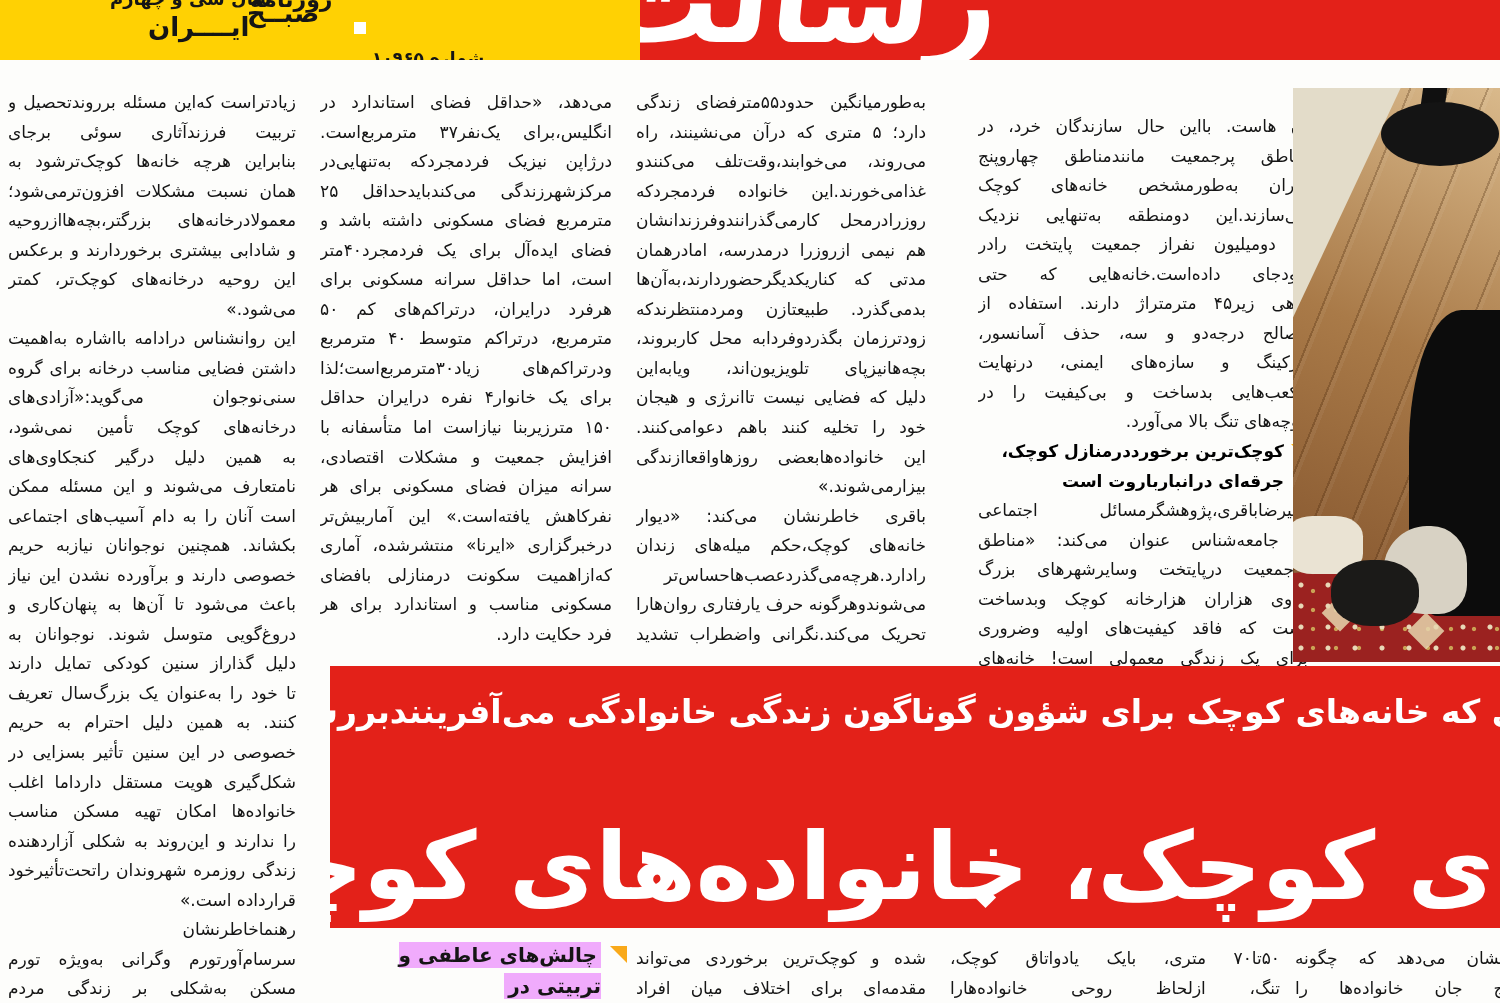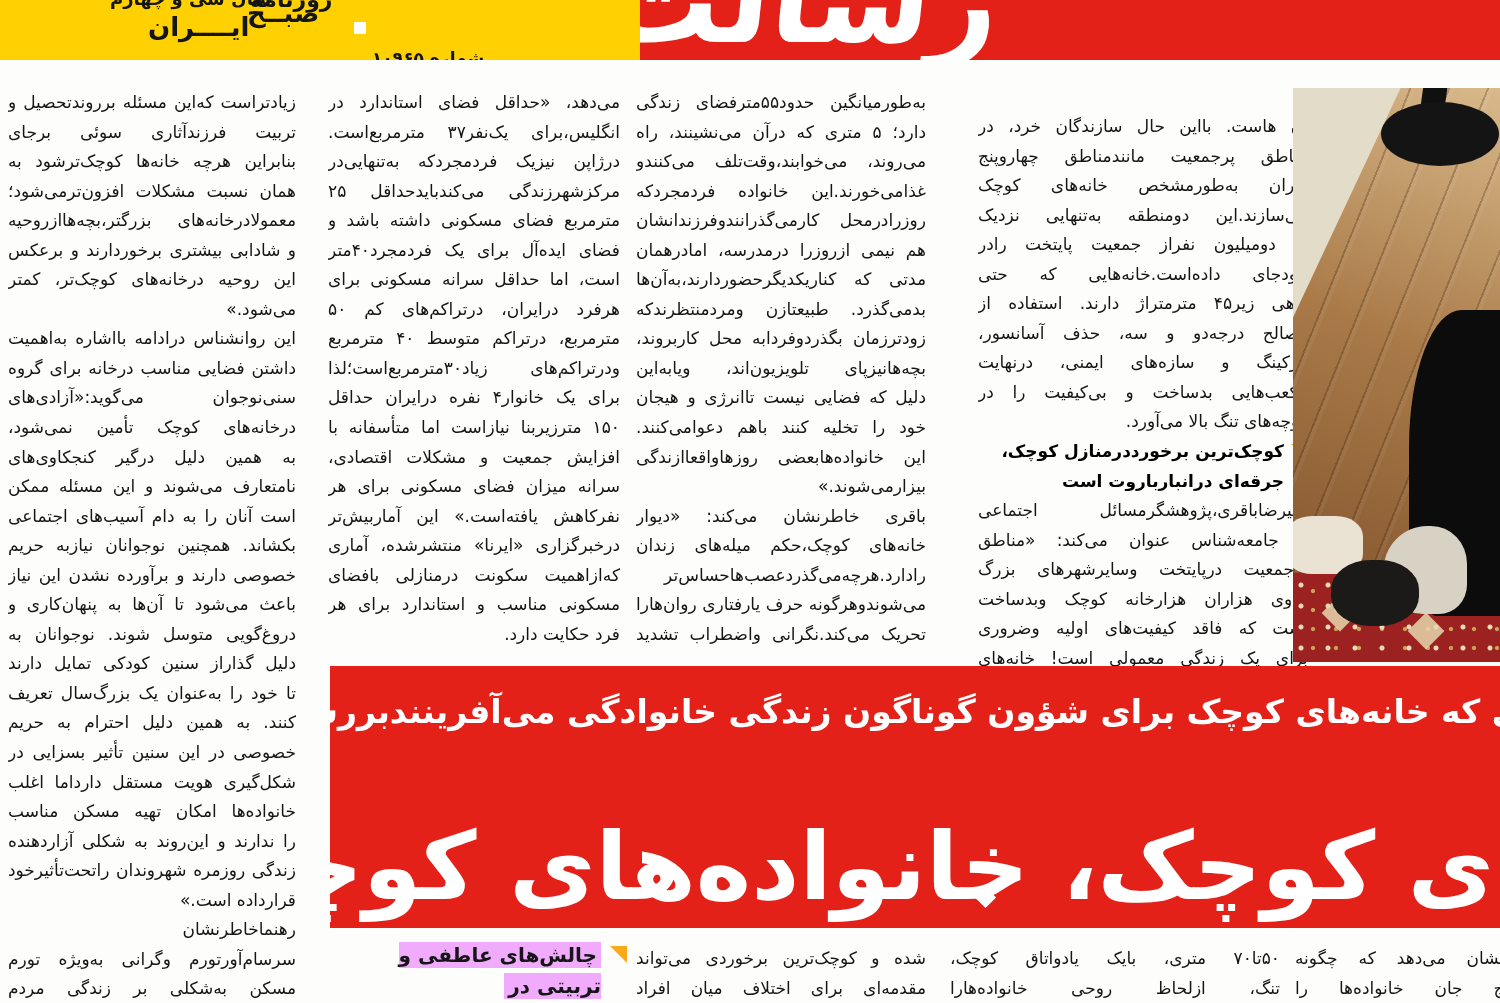--- a/index.html
+++ b/index.html
@@ -14,21 +14,21 @@
   .np-rooznameh{position:absolute;left:250px;top:-13px;font-size:22px;font-weight:bold;}
   .np-sobh{position:absolute;left:247px;top:-2px;font-size:26px;font-weight:bold;letter-spacing:2px;}
   .np-iran{position:absolute;left:100px;top:12px;font-size:26px;font-weight:bold;letter-spacing:2px;margin-left:48px;}
   .np-issue{position:absolute;left:372px;top:20px;font-size:17px;font-weight:bold;margin-top:28px;}
   .np-sq{position:absolute;left:354px;top:22px;width:12px;height:12px;background:#fff;}
   
   .col{position:absolute;top:88px;font-size:17px;line-height:29.55px;}
   .tline{height:29.55px;overflow:hidden;text-align:justify;text-align-last:justify;white-space:normal;}
   .tline.pend{text-align-last:right;}
   .colA{left:8px;width:288px;}
-  .colB{left:328px;width:292px;}
+  .colB{left:320px;width:292px;}
   .colC{left:636px;width:290px;}
   .colD{left:978px;width:330px;margin-top:24px;}
   .d-subhead{position:relative;color:#000000;font-weight:bold;}
   .d-subhead .tline{text-align-last:right;padding-right:24px;}
   .tri{position:absolute;right:0;top:7px;width:0;height:0;
        border-top:17px solid #fdb913;border-left:17px solid transparent;}
   
   .photo{position:absolute;left:1293px;top:88px;width:207px;height:574px;overflow:hidden;
          background:linear-gradient(205deg,#d9b98b 0%,#a97a48 45%,#7d4e29 100%);}
   .planks{position:absolute;inset:0;background:repeating-linear-gradient(112deg,rgba(60,30,5,.25) 0 2px,rgba(255,255,255,.05) 2px 6px,transparent 6px 36px);}

